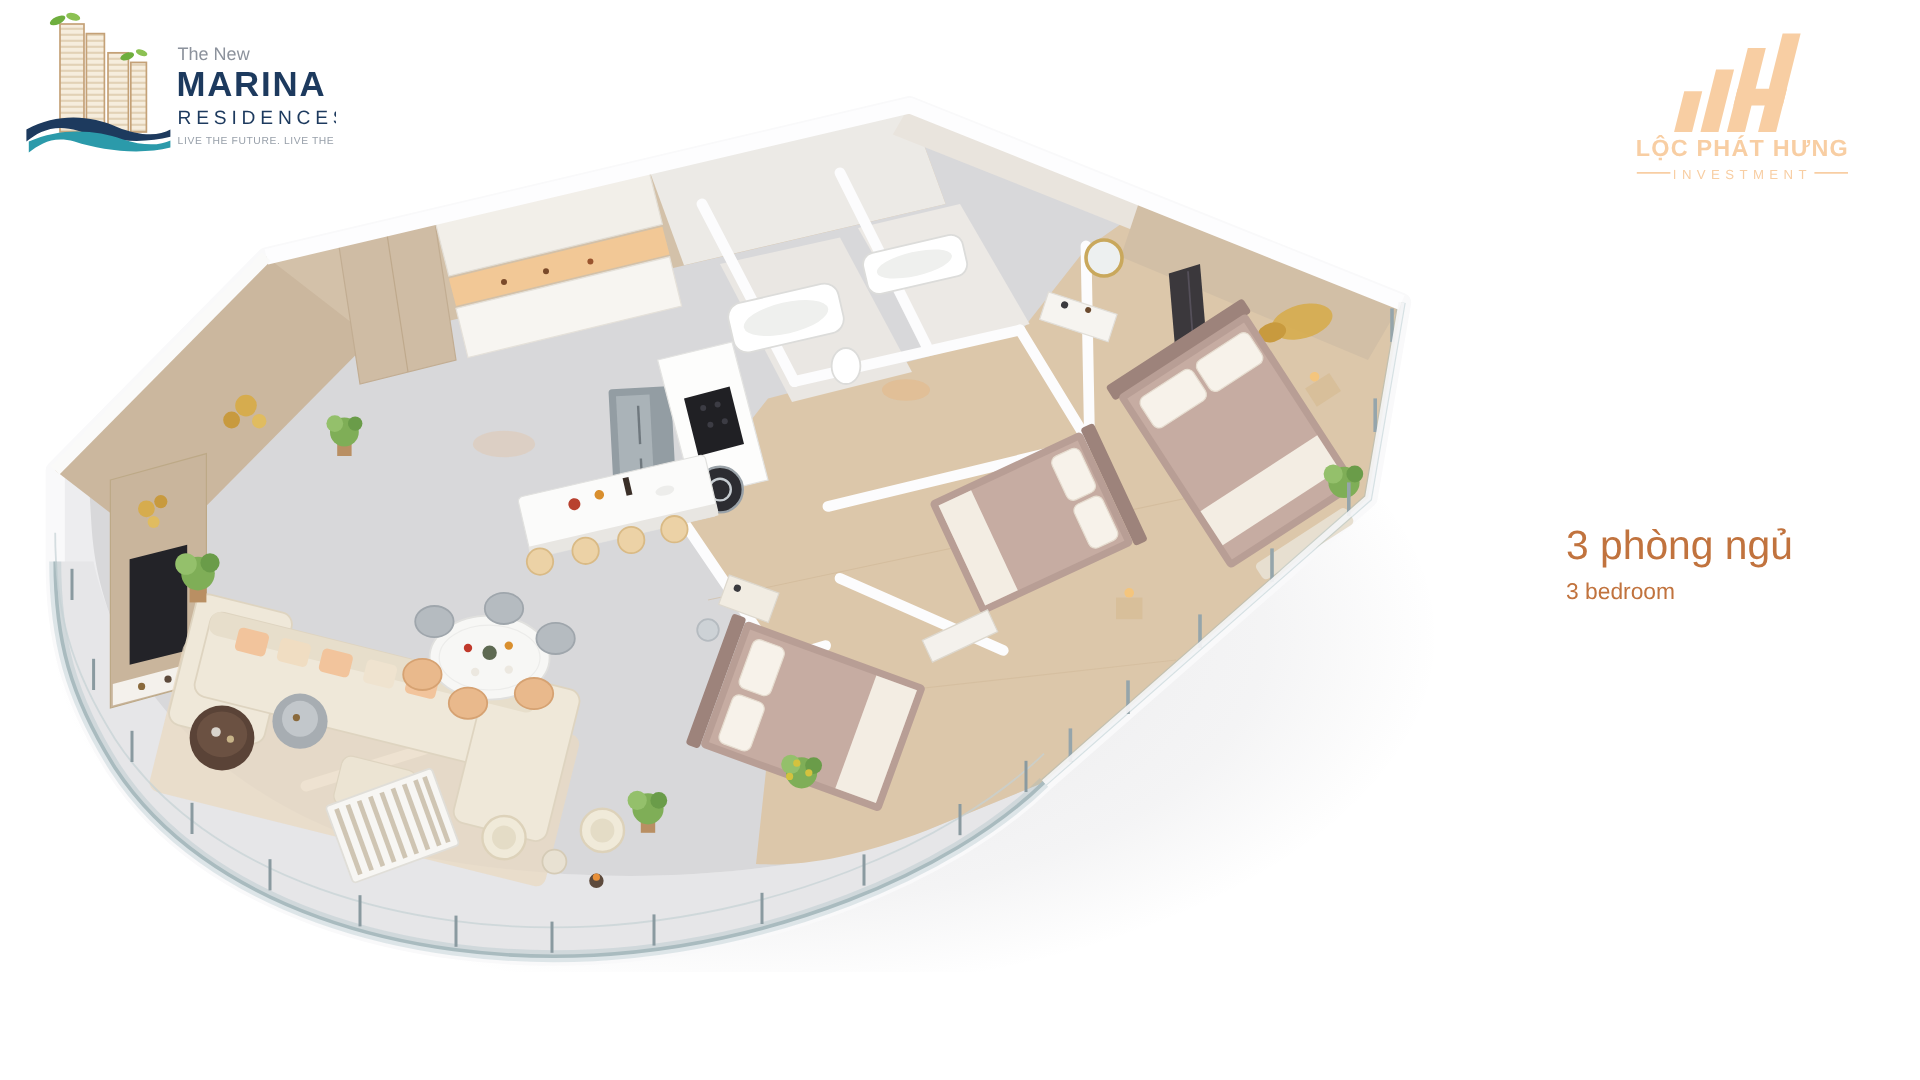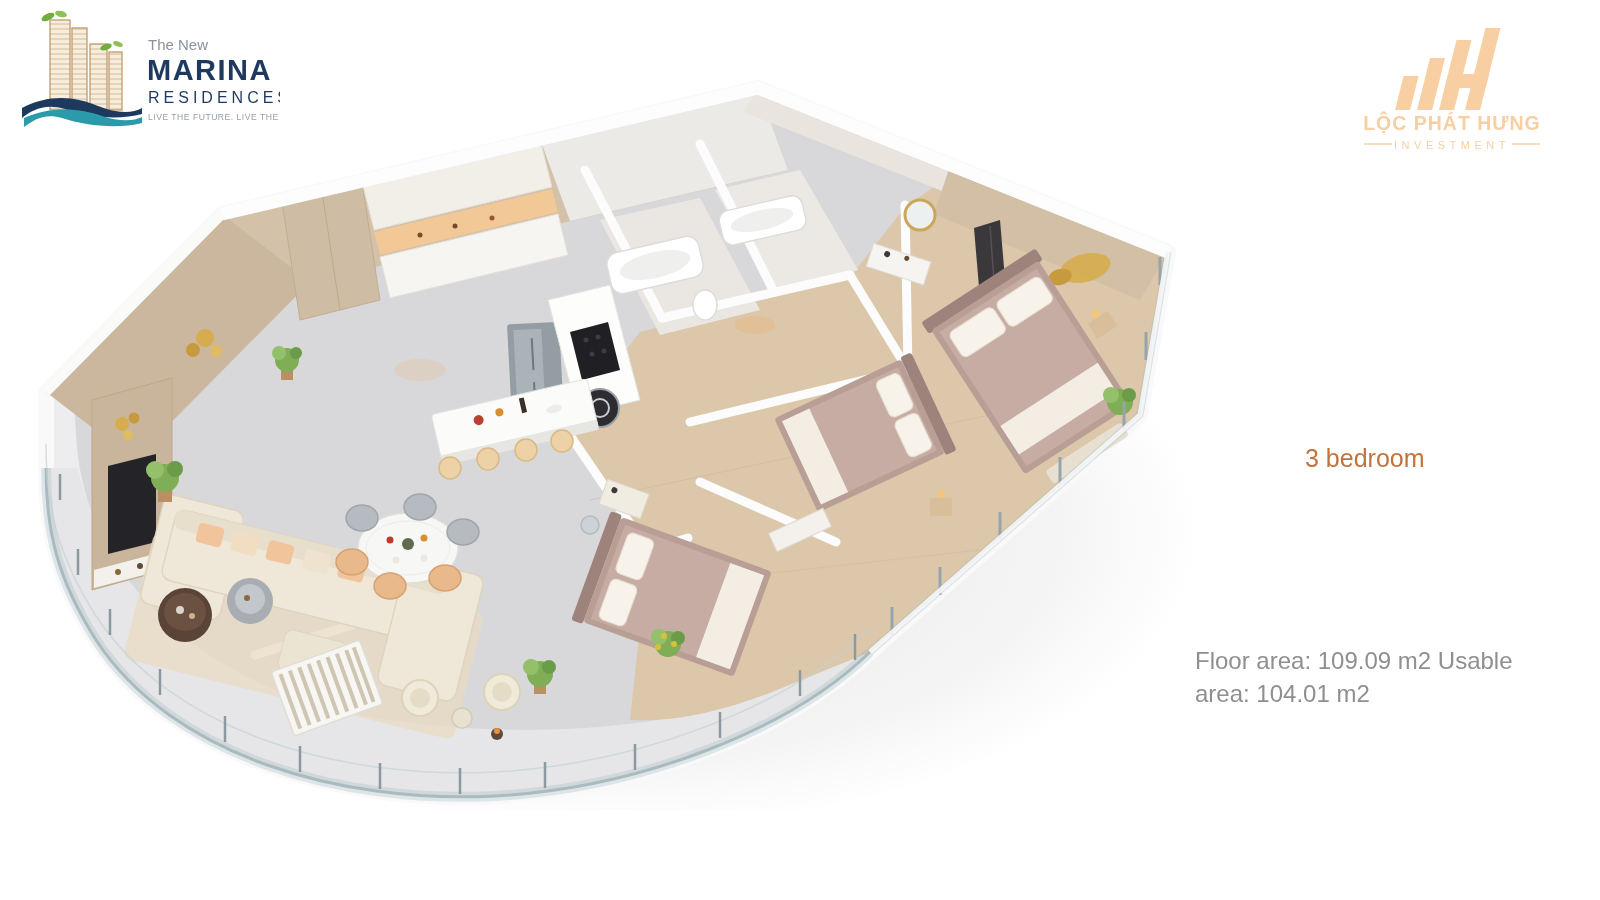--- a/index.html
+++ b/index.html
@@ -11,21 +11,21 @@
   .marina-logo{left:20px;top:8px;width:260px;height:128px;}
 
   
   .lph-logo{left:1352px;top:12px;width:200px;height:140px;}
 
   
   .unit-number{left:1195px;top:424px;font-size:122px;line-height:1;color:#c1733e;
                letter-spacing:-3px;font-weight:400;}
   .unit-type{left:1305px;top:436px;color:#c1733e;}
   .unit-type .vi{font-size:34px;line-height:1.15;}
-  .unit-type .en{font-size:25px;margin-top:8px;}
+  .unit-type .en{font-size:19px;margin-top:8px;}
   .area-vi{left:1195px;top:540px;width:300px;font-size:30px;line-height:1.23;color:#3d3d3f;}
   .area-en{left:1195px;top:645px;width:322px;font-size:24px;line-height:1.36;color:#8e8f91;}
 
   
   .source-watermark{left:8px;top:850px;font-size:21px;font-style:italic;color:#cfcfca;
                     text-shadow:1px 1px 0 #f1f1ee;letter-spacing:.5px;}
 
   
   .floorplan{left:0px;top:70px;width:1200px;height:740px;}
 </style>
@@ -383,18 +383,18 @@
     </g>
 
     <g>
       <polyline points="222,144 758,18 1168,182" fill="none" stroke="#fdfdfe" stroke-width="13" stroke-linejoin="round"></polyline>
       <line x1="222" y1="144" x2="46" y2="322" stroke="#fafaf9" stroke-width="10"></line>
       <polyline points="1168,182 1140,345 870,582" fill="none" stroke="#f6f6f7" stroke-width="5" opacity="0.9"></polyline>
     </g>
   </svg>
 
   <div class="abs unit-type">
+    <div class="vi">3 phòng ngủ</div>
     <div class="en">3 bedroom</div>
   </div>
-  <div class="abs area-en">Floor area: 109.09 m2 Usable area: 104.01 m2</div>
 
 
 </div>
 
 </body></html>

